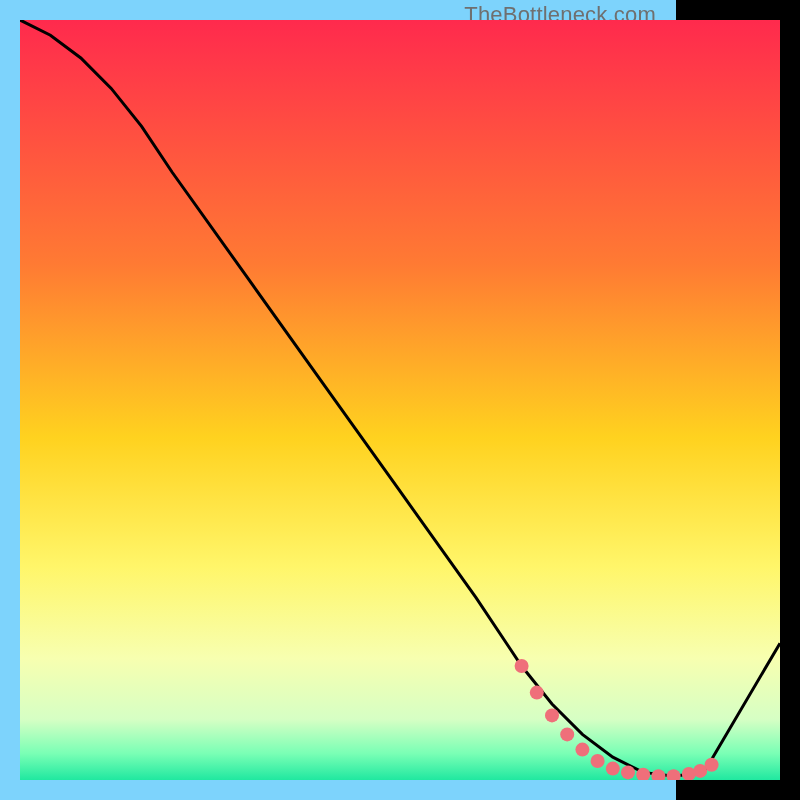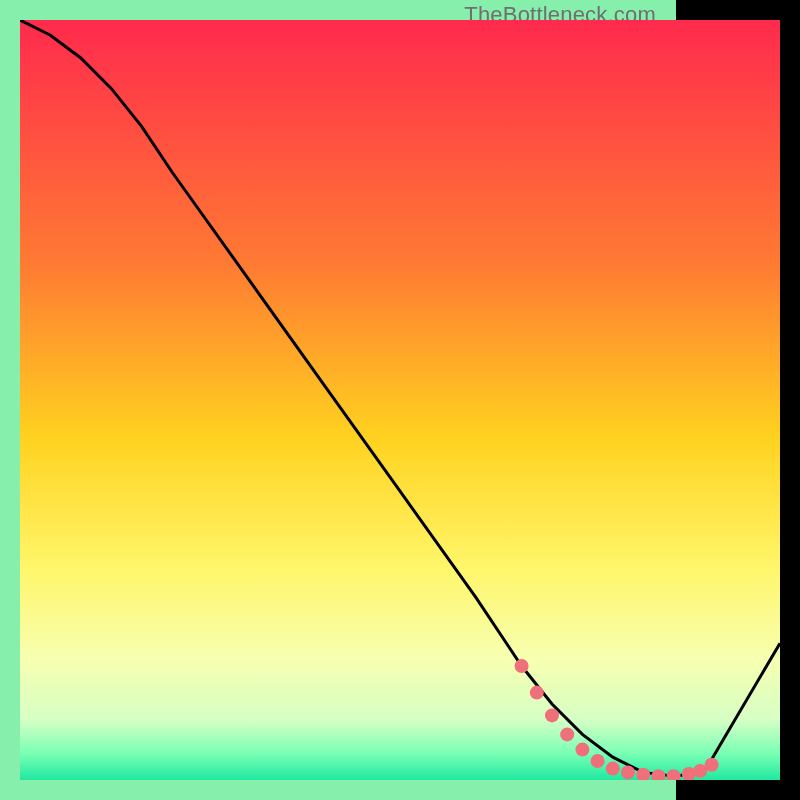--- a/index.html
+++ b/index.html
@@ -8,21 +8,21 @@
     width: 800px;
     height: 800px;
     background: #000;
     overflow: hidden;
     font-family: Arial, Helvetica, sans-serif;
   }
   .stage {
     position: relative;
     width: 676px;
     height: 800px;
-    background: #86efac;
+    background: #7dd3fc;
     text-align: center;
   }
   .plot {
     position: absolute;
     left: 20px;
     top: 20px;
     width: 760px;
     height: 760px;
     
   }

